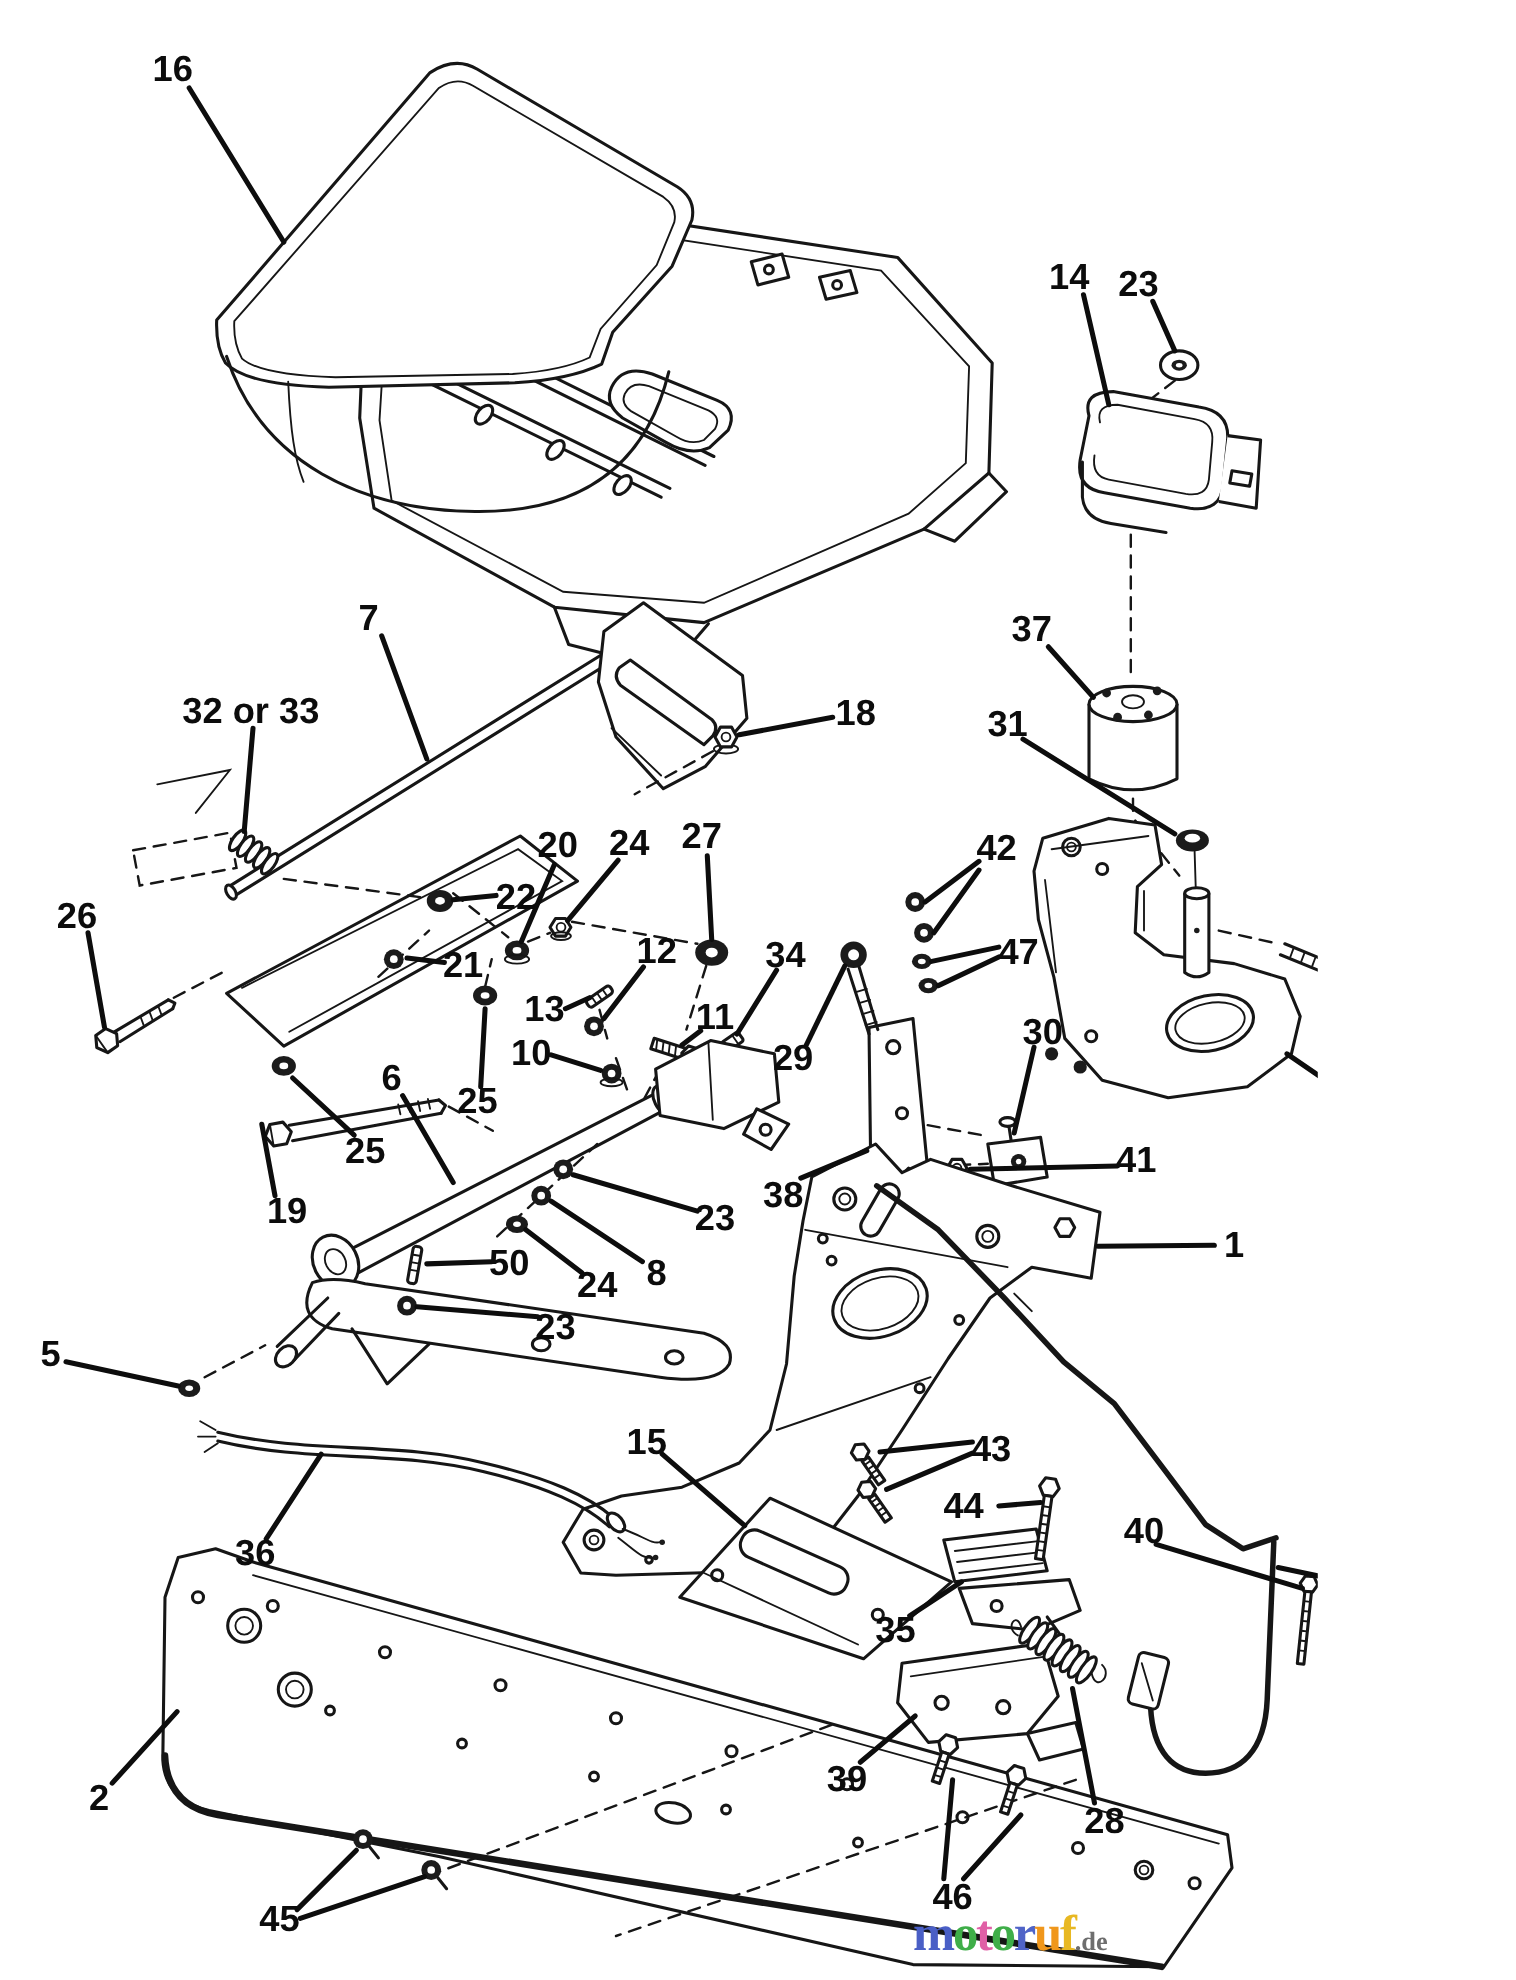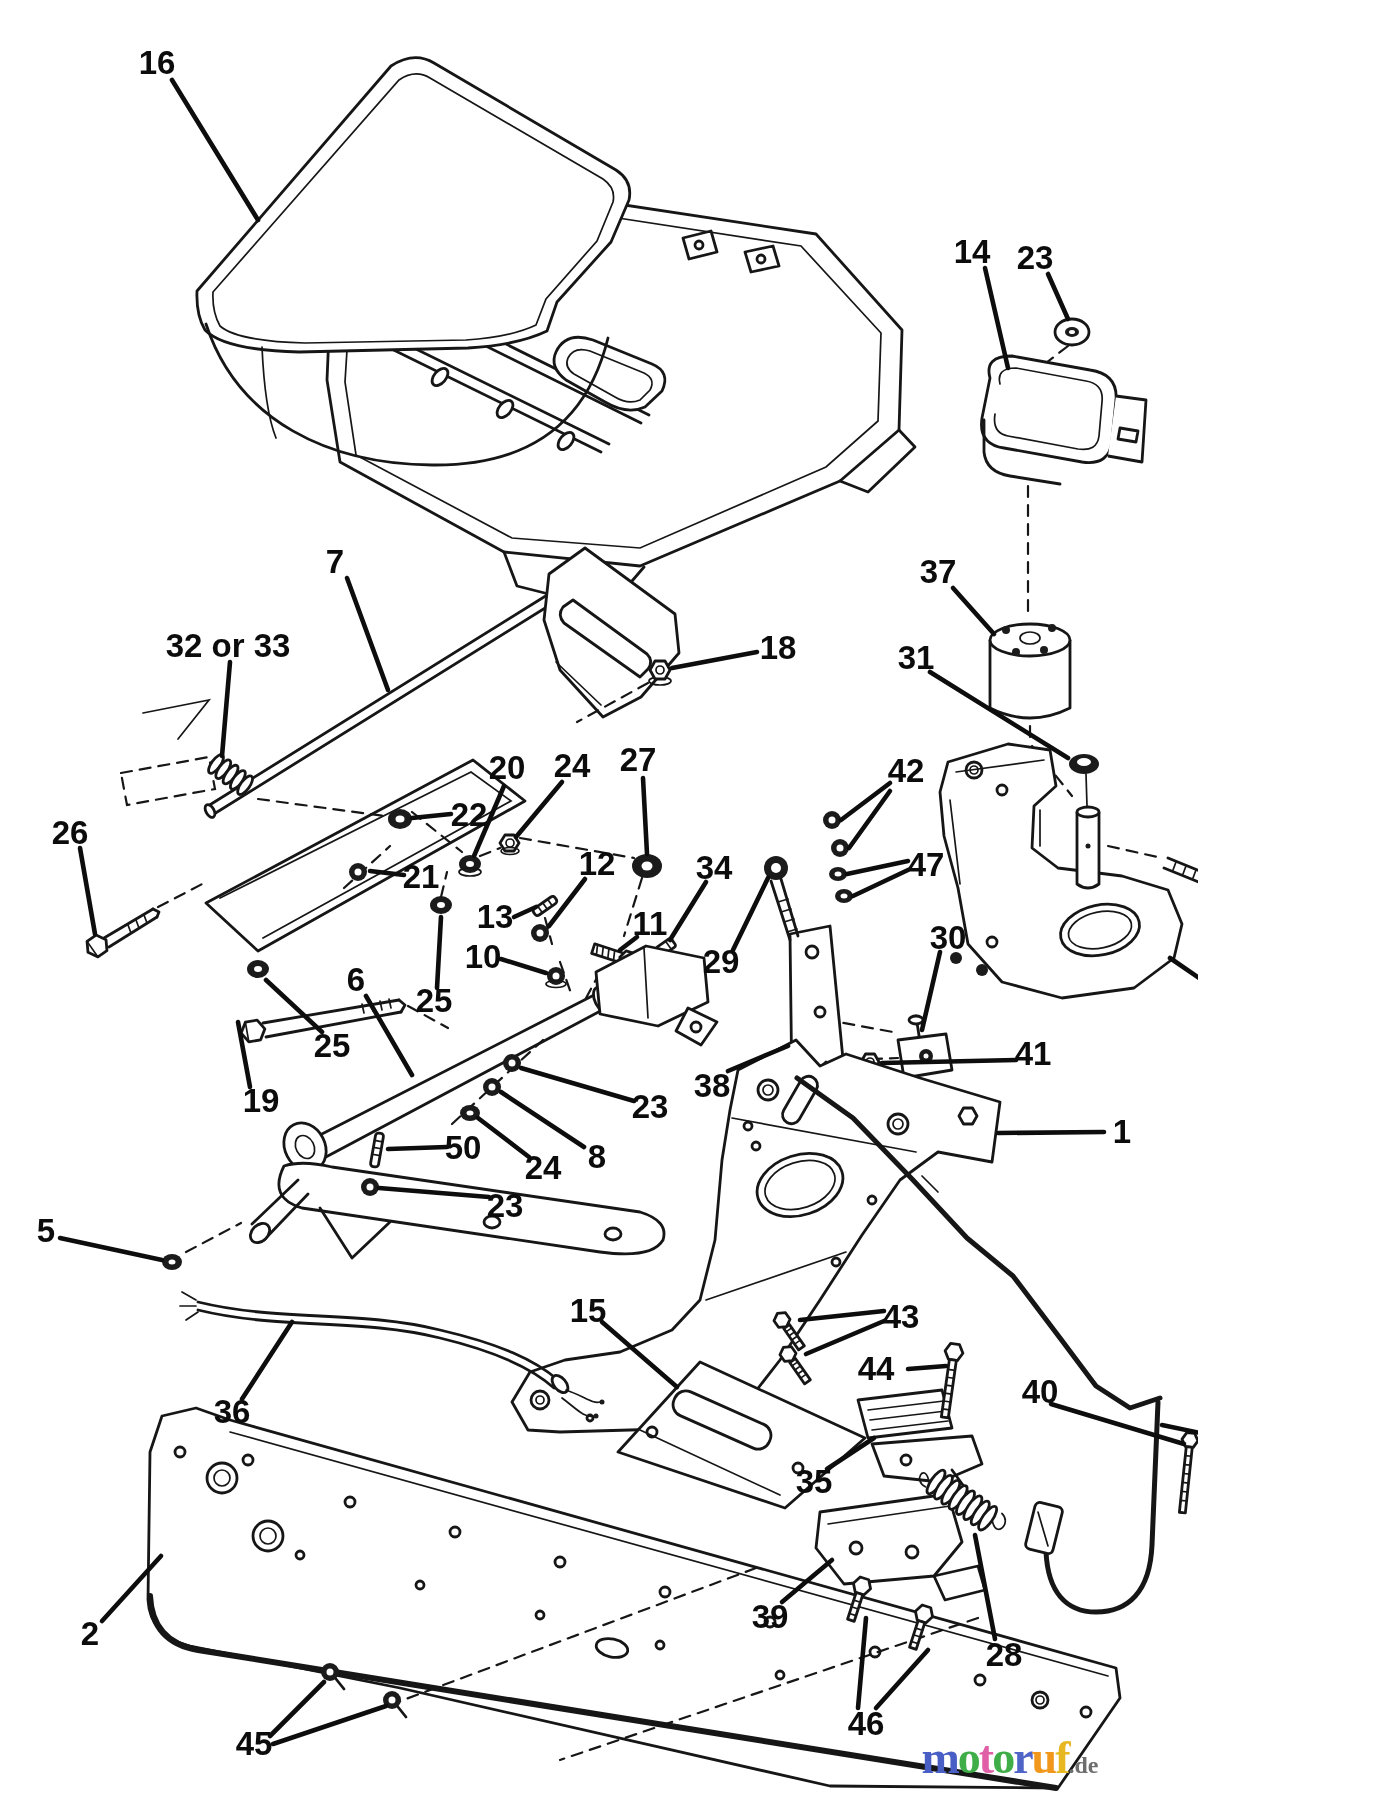--- a/index.html
+++ b/index.html
@@ -8,21 +8,21 @@
   svg{position:absolute;left:0;top:0;}
   
   .ln   {fill:none;stroke:#161616;stroke-width:2.8;stroke-linejoin:round;stroke-linecap:round;}
   .fillw{fill:#ffffff;stroke:#161616;stroke-width:2.8;stroke-linejoin:round;}
   .thin {fill:none;stroke:#161616;stroke-width:1.7;stroke-linecap:round;}
   .dash {fill:none;stroke:#161616;stroke-width:2.2;stroke-dasharray:11 8;stroke-linecap:round;}
   .dk   {fill:#1b1b1b;stroke:none;}
   .hvy  {fill:none;stroke:#161616;stroke-width:6;stroke-linecap:round;}
   .lead {stroke:#0d0d0d;stroke-width:4.6;stroke-linecap:round;}
   .callout-text{font-family:"Liberation Sans",sans-serif;font-weight:bold;font-size:33px;fill:#0c0c0c;}
-  #watermark{position:absolute;right:8px;top:1728px;width:360px;text-align:center;
+  #watermark{position:absolute;right:8px;top:1728px;width:360px;text-align:left;
              font-family:"Liberation Serif",serif;font-weight:bold;line-height:60px;}
   #watermark .wl{font-size:46px;letter-spacing:-2px;}
   #watermark .wsuf{font-size:24px;letter-spacing:0;}
 </style>
 </head>
 <body>
 
 <div class="stage">
 <svg width="1378" height="1800" viewBox="0 0 1378 1800" xmlns="http://www.w3.org/2000/svg">
 

